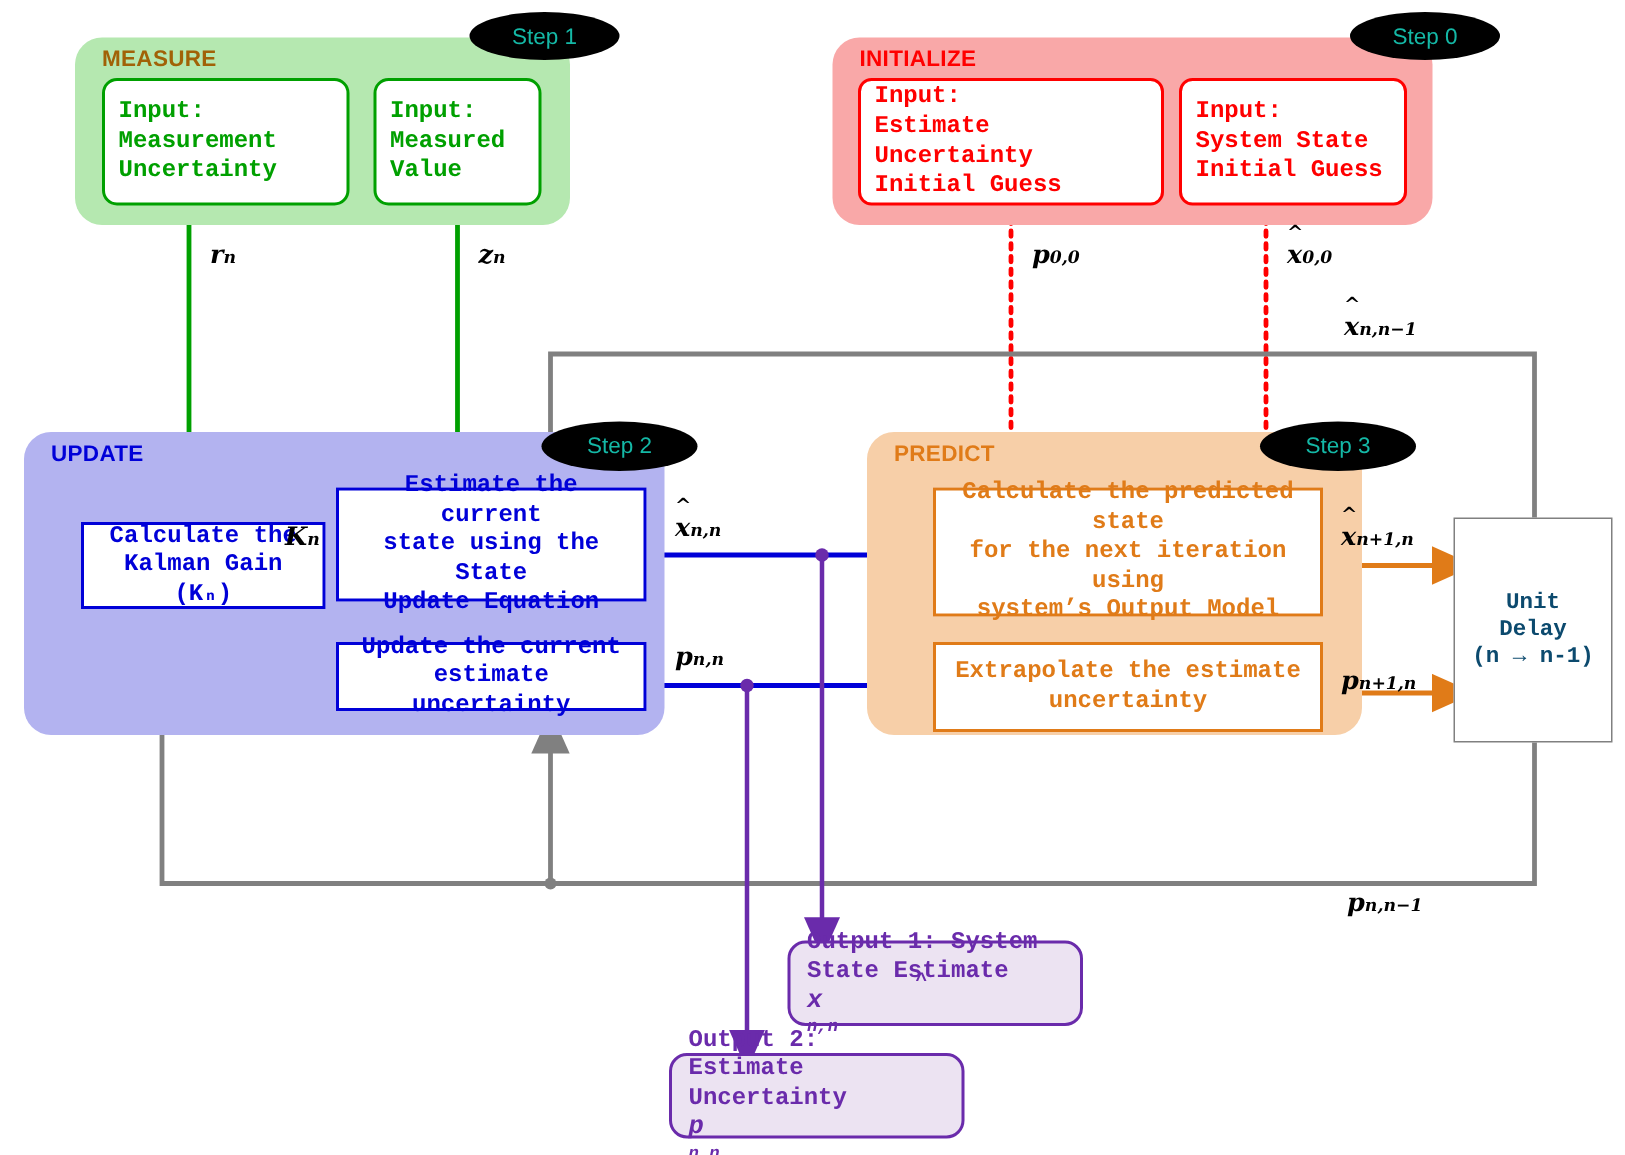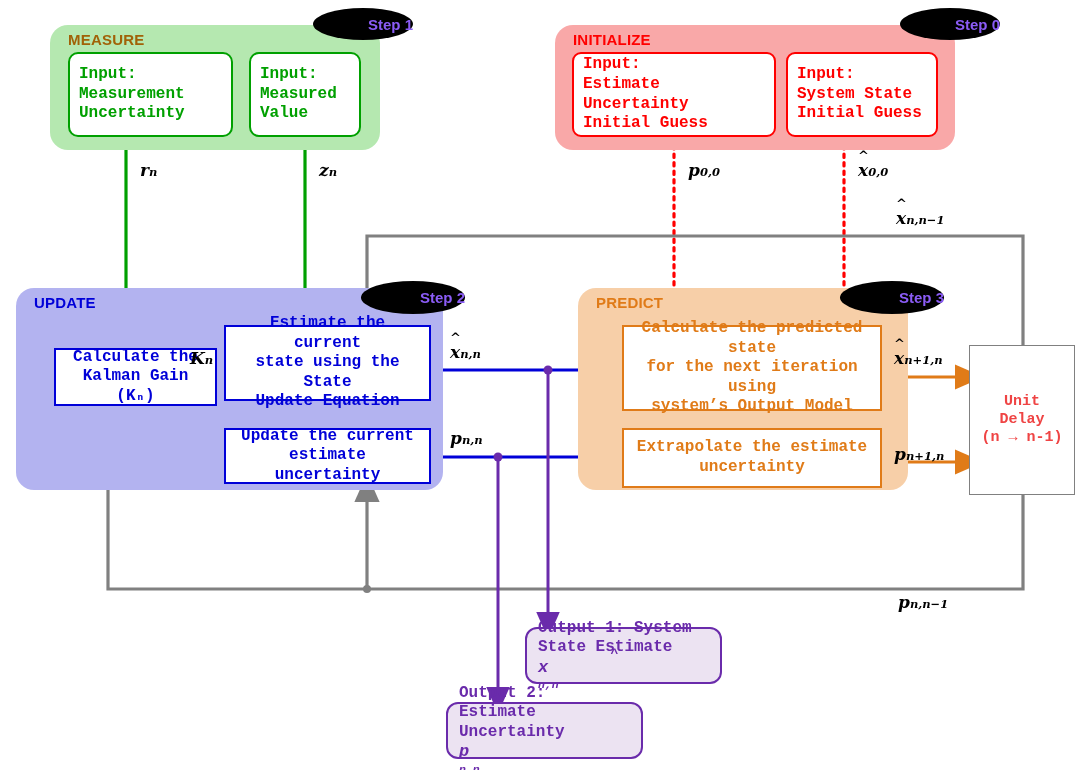--- a/index.html
+++ b/index.html
@@ -30,29 +30,29 @@
   .g-update{background:#b3b3f0;}
   .g-update .grplabel{color:#0000d8;}
   .n-blue{border:2.5px solid #0000d8;color:#0000d8;font-size:16px;padding:4px 6px;}
 
   
   .g-predict{background:#f7cfa8;}
   .g-predict .grplabel{color:#e07b18;}
   .n-orange{border:2.5px solid #e07b18;color:#e07b18;font-size:16px;padding:4px 6px;}
 
   
-  .n-delay{border:1.8px solid #808080;color:#ef4444;font-size:15px;background:#fff;}
+  .n-delay{border:1.8px solid #808080;color:#0c4a6e;font-size:15px;background:#fff;}
 
   
   .n-out{border:2.5px solid #6a2bab;border-radius:12px;color:#6a2bab;background:#ece3f2;
          font-size:16px;justify-content:flex-start;text-align:left;padding:5px 11px;}
 
   
-  .pill{position:absolute;background:#000000;border-radius:50%;color:#8b5cf6;
-        display:flex;align-items:center;justify-content:flex-end;font-weight:bold;font-size:15px;}
+  .pill{position:absolute;background:#000000;border-radius:50%;color:#14b8a6;
+        display:flex;align-items:center;justify-content:center;font-weight:normal;font-size:15px;}
 
   
   .sig{position:absolute;font-family:"DejaVu Serif",serif;font-weight:bold;font-style:italic;
        font-size:17px;color:#000;white-space:nowrap;}
   .sig .sub{font-size:11.5px;font-style:italic;}
   .hat{position:relative;display:inline-block;}
   .hat>.hc{position:absolute;left:0;right:1px;top:-7px;text-align:center;font-style:normal;
            font-size:13px;line-height:6px;}
 </style>
 </head>
@@ -198,21 +198,21 @@
       <span>Kalman Gain (Kₙ)</span>
     </div>
   </div>
   <div class="node n-blue" style="left:224px;top:325px;width:207px;height:76px;">
     <div>
       <span>Estimate the current</span>
       <span>state using the State</span>
       <span>Update Equation</span>
     </div>
   </div>
-  <div class="node n-blue" style="left:224px;top:428px;width:207px;height:56px;">
+  <div class="node n-blue" style="left:224px;top:428px;width:207px;height:46px;">
     <div>
       <span>Update the current</span>
       <span>estimate uncertainty</span>
     </div>
   </div>
   <div class="pill" style="left:361px;top:281px;width:104px;height:33px;">
     <span>Step 2</span>
   </div>
 
   <div class="grp g-predict" style="left:578px;top:288px;width:330px;height:202px;">

